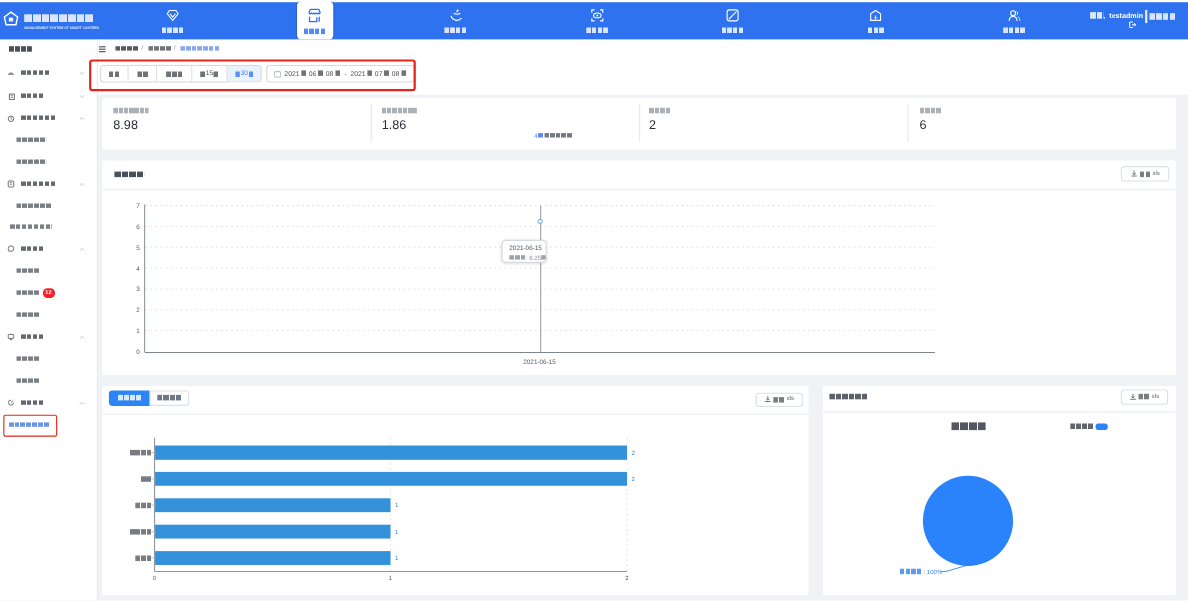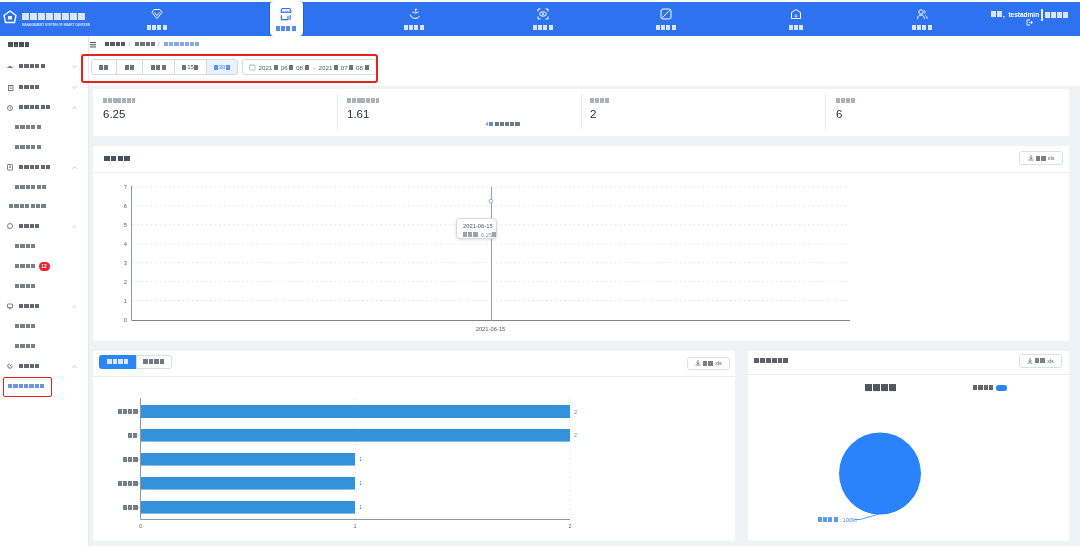--- a/index.html
+++ b/index.html
@@ -205,23 +205,23 @@
 </div>
 
 <div class="a" style="left:81px;top:53.5px;width:297px;height:29px;border:2px solid #e2241b;border-radius:3px;z-index:30"></div>
 <div class="a" style="left:2.5px;top:377px;width:49px;height:19.5px;border:1.6px solid #e2241b;border-radius:2px;z-index:30"></div>
 
 <div class="pnl" style="left:93px;top:88.5px;width:976px;height:47px"></div>
 <div class="a" style="left:337px;top:94px;width:1px;height:35px;background:#e8e8e8"></div>
 <div class="a" style="left:581px;top:94px;width:1px;height:35px;background:#e8e8e8"></div>
 <div class="a" style="left:825px;top:94px;width:1px;height:35px;background:#e8e8e8"></div>
 <div class="zb" style="left:103px;top:98px;width:32px;height:4.6px;color:#9aa0a8;--w:4px;--p:4.8px"></div>
-<div class="a" style="left:103px;top:108px;color:#2b2f36;font-size:11.5px">6.25</div>
+<div class="a" style="left:103px;top:108px;color:#2b2f36;font-size:11.5px">8.98</div>
 <div class="zb" style="left:347px;top:98px;width:32px;height:4.6px;color:#9aa0a8;--w:4px;--p:4.8px"></div>
-<div class="a" style="left:347px;top:108px;color:#2b2f36;font-size:11.5px">1.61</div>
+<div class="a" style="left:347px;top:108px;color:#2b2f36;font-size:11.5px">1.86</div>
 <div class="zb" style="left:590px;top:98px;width:20px;height:4.6px;color:#9aa0a8;--w:4.2px;--p:5.1px"></div>
 <div class="a" style="left:590px;top:108px;color:#2b2f36;font-size:11.5px">2</div>
 <div class="zb" style="left:836px;top:98px;width:20px;height:4.6px;color:#9aa0a8;--w:4.2px;--p:5.1px"></div>
 <div class="a" style="left:836px;top:108px;color:#2b2f36;font-size:11.5px">6</div>
 <div class="a" style="left:485.5px;top:121px;font-size:5.5px;white-space:nowrap"><span style="color:#3e6ef0">4</span><span class="zi" style="width:4.5px;height:4.4px;color:#3e6ef0;margin-left:.7px"></span>&nbsp;<span class="zi" style="width:25px;height:4.4px;color:#565b63;--w:4.2px;--p:5.1px"></span></div>
 
 <div class="pnl" style="left:93px;top:146px;width:976px;height:195px"></div>
 <div class="zb" style="left:104px;top:155.5px;width:27px;height:5.8px;color:#222b3a;--w:5.6px;--p:6.8px"></div>
 <div class="btn" style="left:1019px;top:151px;width:44px;height:14px">
  <svg width="6" height="6" viewBox="0 0 6 6" style="position:static">

